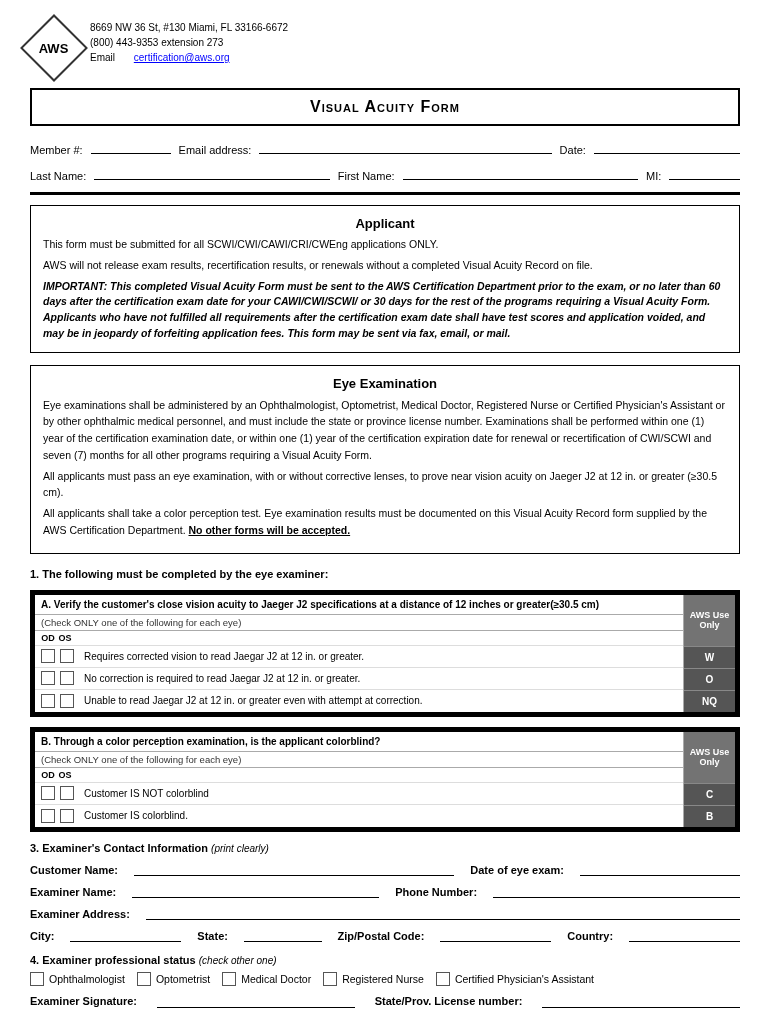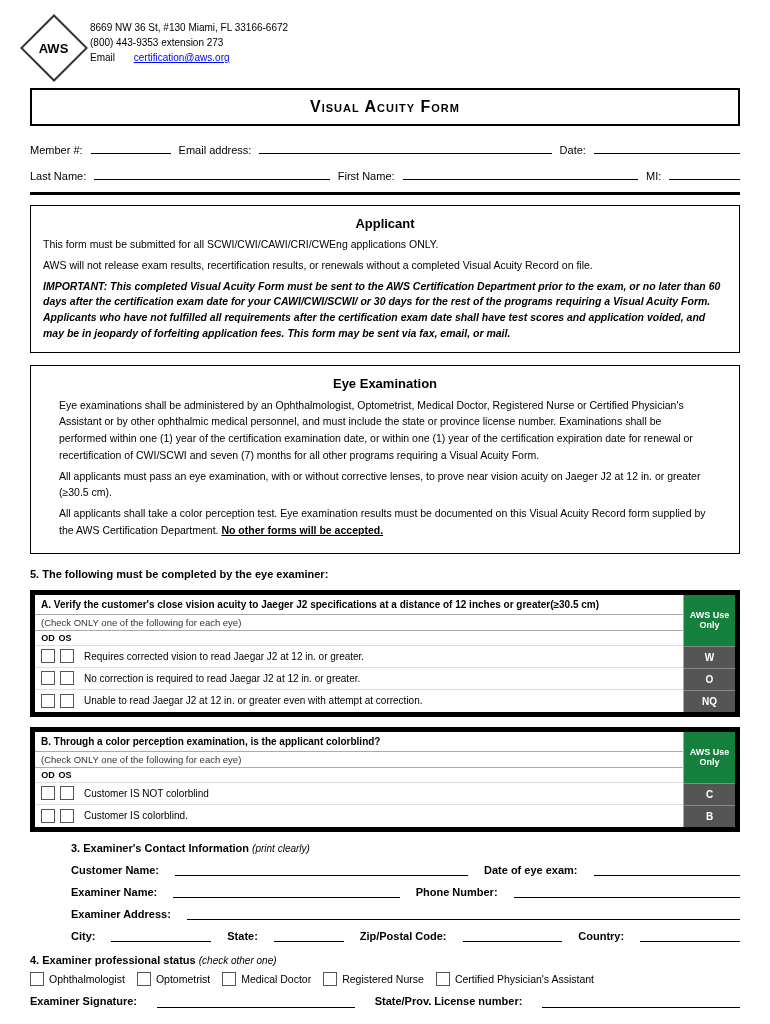--- a/index.html
+++ b/index.html
@@ -85,21 +85,21 @@
       text-align: center;
       font-size: 13px;
       font-weight: bold;
       margin-bottom: 6px;
     }
     .section-text { font-size: 10.5px; line-height: 1.5; margin-bottom: 5px; }
     .section-text-italic { font-size: 10.5px; line-height: 1.5; font-style: italic; font-weight: bold; }
 
     .eye-exam-box {
       border: 1px solid #000;
-      padding: 10px 28px;
+      padding: 10px 12px;
       margin-bottom: 14px;
     }
     .eye-exam-title {
       text-align: center;
       font-size: 13px;
       font-weight: bold;
       margin-bottom: 6px;
     }
     .eye-exam-text { font-size: 10.5px; line-height: 1.6; margin-bottom: 4px; }
     .eye-exam-text strong { font-weight: bold; text-decoration: underline; }
@@ -157,21 +157,21 @@
     .vision-row-text { font-size: 10px; flex: 1; }
 
     .aws-use-col {
       width: 52px;
       display: flex;
       flex-direction: column;
       border-left: 1px solid #aaa;
       flex-shrink: 0;
     }
     .aws-use-header {
-      background: #15803d;
+      background: #737373;
       color: #fff;
       font-size: 9px;
       font-weight: bold;
       text-align: center;
       padding: 4px 2px;
       flex: 1;
       display: flex;
       align-items: center;
       justify-content: center;
     }
@@ -182,21 +182,21 @@
       font-weight: bold;
       text-align: center;
       padding: 4px 2px;
       border-top: 1px solid #888;
       min-height: 22px;
       display: flex;
       align-items: center;
       justify-content: center;
     }
 
-    .contact-section { margin-bottom: 12px; margin-left: 41px; }
+    .contact-section { margin-bottom: 12px; }
     .contact-title { font-size: 11px; font-weight: bold; margin-bottom: 8px; }
     .contact-row {
       display: flex;
       align-items: flex-end;
       margin-bottom: 8px;
       gap: 16px;
     }
     .contact-label { font-size: 11px; white-space: nowrap; font-weight: bold; }
 
     .professional-section { margin-bottom: 10px; }
@@ -266,21 +266,21 @@
 <div class="eye-exam-box">
   <div class="eye-exam-title">Eye Examination</div>
   <div class="eye-exam-text">Eye examinations shall be administered by an Ophthalmologist, Optometrist, Medical Doctor, Registered Nurse or Certified Physician's Assistant or by other ophthalmic medical personnel, and must include the state or province license number.  Examinations shall be performed within one (1) year of the certification examination date, or within one (1) year of the certification expiration date for renewal or recertification of CWI/SCWI and seven (7) months for all other programs requiring a Visual Acuity Form.</div>
   <div class="eye-exam-text">All applicants must pass an eye examination, with or without corrective lenses, to prove near vision acuity on Jaeger J2 at 12 in. or greater (≥30.5 cm).</div>
   <div class="eye-exam-text">
     <span>All applicants shall take a color perception test. Eye examination results must be documented on this Visual Acuity Record form supplied by the AWS Certification Department.</span>
     <strong>No other forms will be accepted.</strong>
   </div>
 </div>
 
-<div class="instructions-title">5. The following must be completed by the eye examiner:</div>
+<div class="instructions-title">1. The following must be completed by the eye examiner:</div>
 
 <div class="vision-section">
   <div class="vision-main">
     <div class="vision-header">A. Verify the customer's close vision acuity to Jaeger J2 specifications at a distance of 12 inches or greater(≥30.5 cm)</div>
     <div class="vision-subheader">(Check ONLY one of the following for each eye)</div>
 
     <div style="display:flex; align-items:center; padding: 2px 6px; border-bottom: 1px solid #ddd;">
       <div style="display:flex; gap:3px; margin-right:8px;">
         <div class="od-os-col">OD</div>
         <div class="od-os-col">OS</div>

